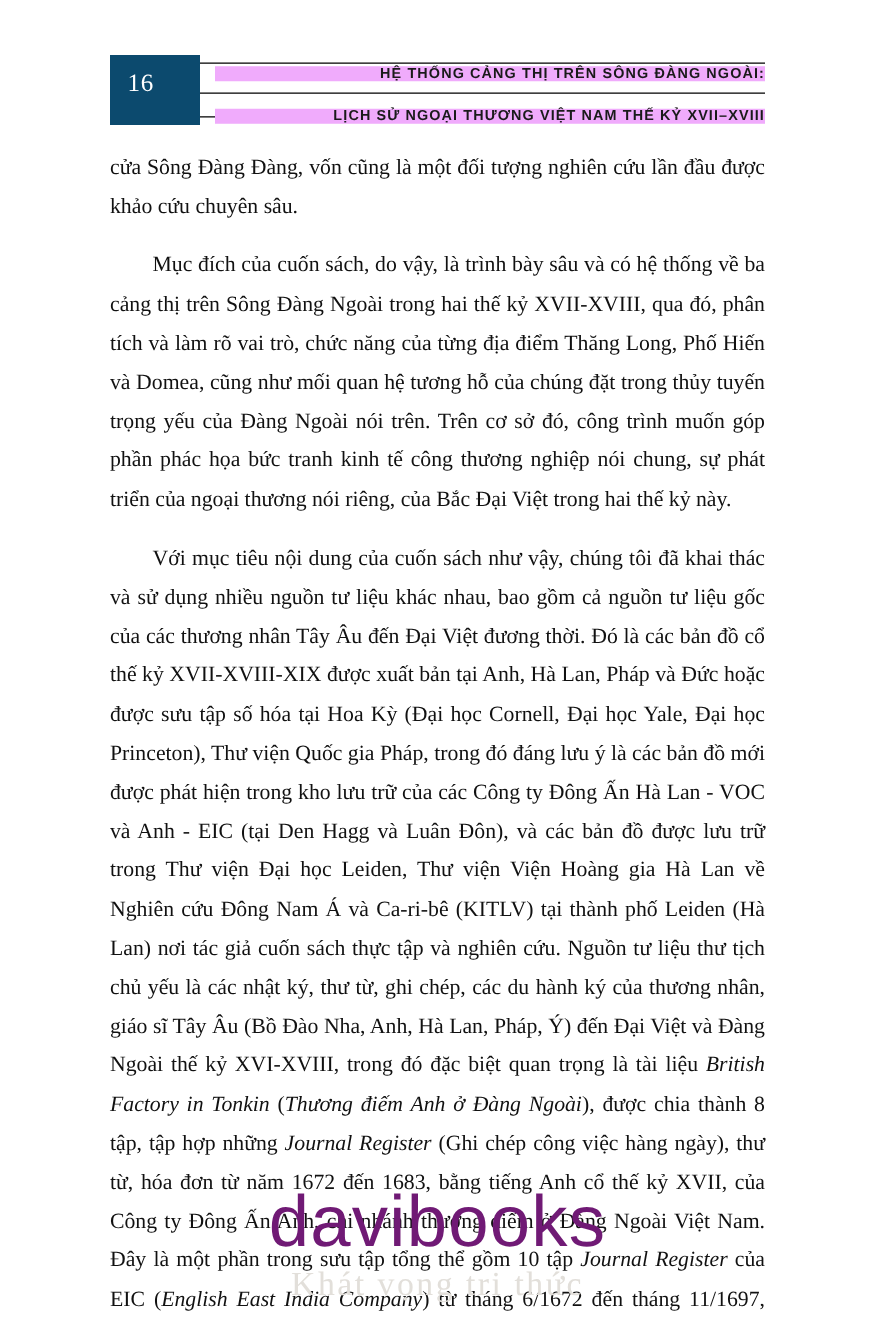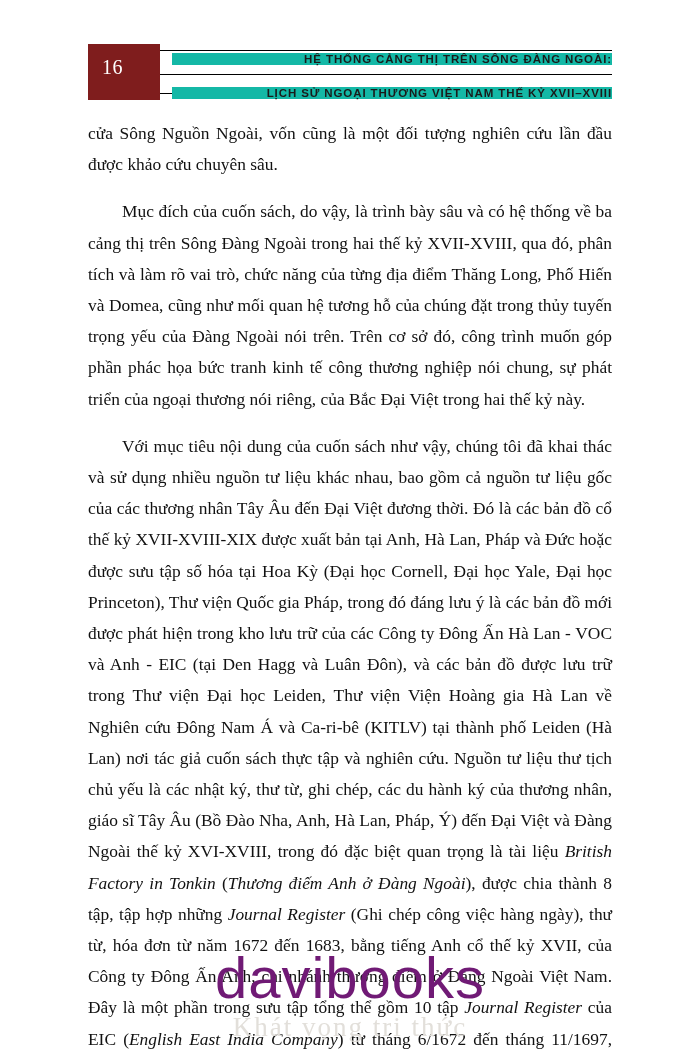--- a/index.html
+++ b/index.html
@@ -30,21 +30,21 @@
     left: 88px;
     width: 524px;
     height: 56px;
   }
   .page-number-box {
     position: absolute;
     left: 0;
     top: 0;
     width: 72px;
     height: 56px;
-    background: #7f1d1d;
+    background: #0c4a6e;
   }
   .page-number {
     position: absolute;
     left: 14px;
     top: 12px;
     font-size: 20px;
     color: #ffffff;
     font-family: "Liberation Serif", serif;
     letter-spacing: 0.5px;
   }
@@ -69,21 +69,21 @@
   .header-line {
     position: absolute;
     right: 0;
     width: 440px;
     text-align: right;
     font-family: "Liberation Sans", sans-serif;
     font-weight: bold;
     font-size: 11.5px;
     letter-spacing: 0.9px;
     color: #1a1a1a;
-    background: #14b8a6;
+    background: #f0abfc;
     padding-left: 6px;
     box-sizing: border-box;
   }
   .header-line.l1 { top: 9px; }
   .header-line.l2 { top: 43px; }
 
   
   .content {
     position: absolute;
     top: 118px;
@@ -145,21 +145,21 @@
     <div class="header-rules">
       <div class="rule top"></div>
       <div class="rule mid"></div>
       <div class="rule bottom"></div>
       <div class="header-line l1">HỆ THỐNG CẢNG THỊ TRÊN SÔNG ĐÀNG NGOÀI:</div>
       <div class="header-line l2">LỊCH SỬ NGOẠI THƯƠNG VIỆT NAM THẾ KỶ XVII–XVIII</div>
     </div>
   </div>
 
   <div class="content">
-    <p>cửa Sông Nguồn Ngoài, vốn cũng là một đối tượng nghiên cứu lần đầu được khảo cứu chuyên sâu.</p>
+    <p>cửa Sông Đàng Đàng, vốn cũng là một đối tượng nghiên cứu lần đầu được khảo cứu chuyên sâu.</p>
     <p class="indent">Mục đích của cuốn sách, do vậy, là trình bày sâu và có hệ thống về ba cảng thị trên Sông Đàng Ngoài trong hai thế kỷ XVII-XVIII, qua đó, phân tích và làm rõ vai trò, chức năng của từng địa điểm Thăng Long, Phố Hiến và Domea, cũng như mối quan hệ tương hỗ của chúng đặt trong thủy tuyến trọng yếu của Đàng Ngoài nói trên. Trên cơ sở đó, công trình muốn góp phần phác họa bức tranh kinh tế công thương nghiệp nói chung, sự phát triển của ngoại thương nói riêng, của Bắc Đại Việt trong hai thế kỷ này.</p>
     <p class="indent"><span>Với mục tiêu nội dung của cuốn sách như vậy, chúng tôi đã khai thác và sử dụng nhiều nguồn tư liệu khác nhau, bao gồm cả nguồn tư liệu gốc của các thương nhân Tây Âu đến Đại Việt đương thời. Đó là các bản đồ cổ thế kỷ XVII-XVIII-XIX được xuất bản tại Anh, Hà Lan, Pháp và Đức hoặc được sưu tập số hóa tại Hoa Kỳ (Đại học Cornell, Đại học Yale, Đại học Princeton), Thư viện Quốc gia Pháp, trong đó đáng lưu ý là các bản đồ mới được phát hiện trong kho lưu trữ của các Công ty Đông Ấn Hà Lan - VOC và Anh - EIC (tại Den Hagg và Luân Đôn), và các bản đồ được lưu trữ trong Thư viện Đại học Leiden, Thư viện Viện Hoàng gia Hà Lan về Nghiên cứu Đông Nam Á và Ca-ri-bê (KITLV) tại thành phố Leiden (Hà Lan) nơi tác giả cuốn sách thực tập và nghiên cứu. Nguồn tư liệu thư tịch chủ yếu là các nhật ký, thư từ, ghi chép, các du hành ký của thương nhân, giáo sĩ Tây Âu (Bồ Đào Nha, Anh, Hà Lan, Pháp, Ý) đến Đại Việt và Đàng Ngoài thế kỷ XVI-XVIII, trong đó đặc biệt quan trọng là tài liệu </span><span class="it">British Factory in Tonkin</span><span> (</span><span class="it">Thương điếm Anh ở Đàng Ngoài</span><span>), được chia thành 8 tập, tập hợp những </span><span class="it">Journal Register</span><span> (Ghi chép công việc hàng ngày), thư từ, hóa đơn từ năm 1672 đến 1683, bằng tiếng Anh cổ thế kỷ XVII, của Công ty Đông Ấn Anh, chi nhánh thương điếm ở Đàng Ngoài Việt Nam. Đây là một phần trong sưu tập tổng thể gồm 10 tập </span><span class="it">Journal Register</span><span> của EIC (</span><span class="it">English East India Company</span><span>) từ tháng 6/1672 đến tháng 11/1697, được lưu trữ tại Văn phòng Đông Ấn (OIOC), Thư viện Anh, Luân Đôn, ký hiệu G/12/17.</span></p>
   </div>
 
   <div class="watermark">
     <div class="wm-main">davibooks</div>
     <div class="wm-sub">Khát vọng tri thức</div>
   </div>
 
 </div>

